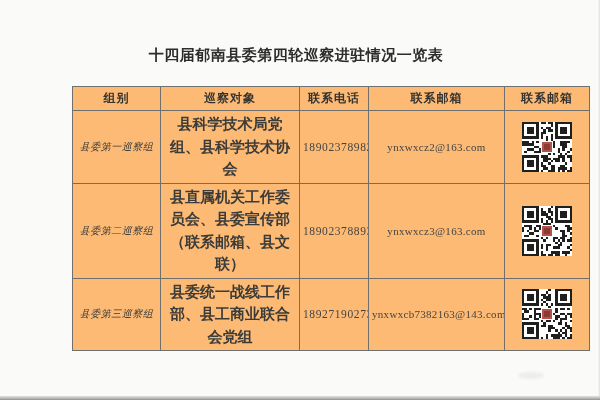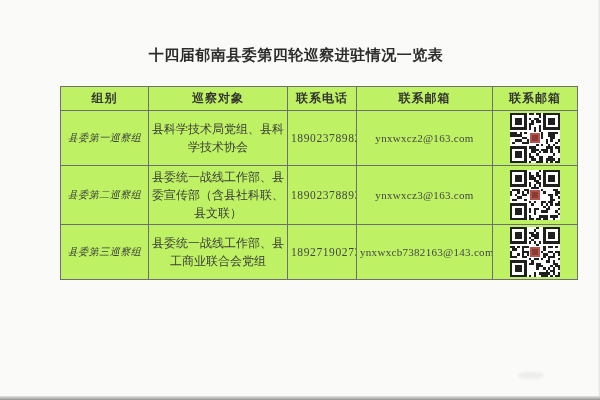--- a/index.html
+++ b/index.html
@@ -8,35 +8,35 @@
     background:#fafaf8;
     font-family:"Liberation Serif","DejaVu Serif",serif;
     color:#3a3a38;
   }
   .title{
     position:absolute;top:46px;left:0;width:592px;
     text-align:center;font-size:15px;font-weight:bold;color:#2c2c2a;
     letter-spacing:0.5px;
   }
   table.info{
-    position:absolute;left:60px;top:86px;
+    position:absolute;left:72px;top:86px;
     border-collapse:collapse;table-layout:fixed;width:517px;
-    background:#bef264;
+    background:#fdba74;
   }
   table.info th, table.info td{
     border:1px solid #6f6f6d;
     text-align:center;vertical-align:middle;
     padding:2px 3px;
     overflow:hidden;
   }
   thead tr{height:24px;}
   tr.r0{height:50px;} tr.r1{height:53px;} tr.r2{height:52px;margin-left:31px;}
   th{font-size:12px;font-weight:bold;color:#333331;letter-spacing:1px;}
   td.c-group{font-size:10px;letter-spacing:0.5px;color:#3b3b39;font-style:italic;}
-  td.c-targets{font-size:12px;line-height:1.5;color:#3b3b39;}
+  td.c-targets{font-size:15px;line-height:1.5;color:#3b3b39;font-weight:bold;}
   td.c-phone{font-size:11.5px;letter-spacing:0.6px;color:#444442;}
   td.c-email{font-size:11px;letter-spacing:0.3px;color:#444442;white-space:nowrap;}
   td.c-qr{padding:1px;}
   .qr{width:50px;height:50px;margin:0 auto;}
   .qr svg{display:block;width:50px;height:50px;}
   .edge-bottom{
     position:absolute;left:0;bottom:0;width:600px;height:4px;
     background:linear-gradient(180deg,#e3e3e1 0%,#adadab 70%,#8f8f8d 100%);
   }
   .edge-right{
@@ -300,21 +300,21 @@
               <rect x="20" y="20" width="1" height="1" fill="#1f1f1d"></rect>
               <rect x="7.8" y="7.8" width="5.4" height="5.4" fill="#ffffff"></rect>
               <rect x="8.3" y="8.3" width="4.4" height="4.4" rx="0.6" fill="#b2544c"></rect>
               <rect x="9.4" y="9.4" width="2.2" height="2.2" fill="#8e3a34"></rect>
             </svg>
           </div>
       </td>
     </tr>
     <tr class="r1">
       <td class="c-group">县委第二巡察组</td>
-      <td class="c-targets">县委统一战线工作部、县委宣传部（含县社科联、县文联）</td>
+      <td class="c-targets">县直属机关工作委员会、县委宣传部（联系邮箱、县文联）</td>
       <td class="c-phone">18902378893</td>
       <td class="c-email">ynxwxcz3@163.com</td>
       <td class="c-qr">
         <div class="qr">
             <svg viewBox="0 0 21 21" shape-rendering="crispEdges" xmlns="http://www.w3.org/2000/svg">
               <rect x="0" y="0" width="21" height="21" fill="#ffffff"></rect>
               <rect x="0" y="0" width="1" height="1" fill="#1f1f1d"></rect>
               <rect x="1" y="0" width="1" height="1" fill="#1f1f1d"></rect>
               <rect x="2" y="0" width="1" height="1" fill="#1f1f1d"></rect>
               <rect x="3" y="0" width="1" height="1" fill="#1f1f1d"></rect>

